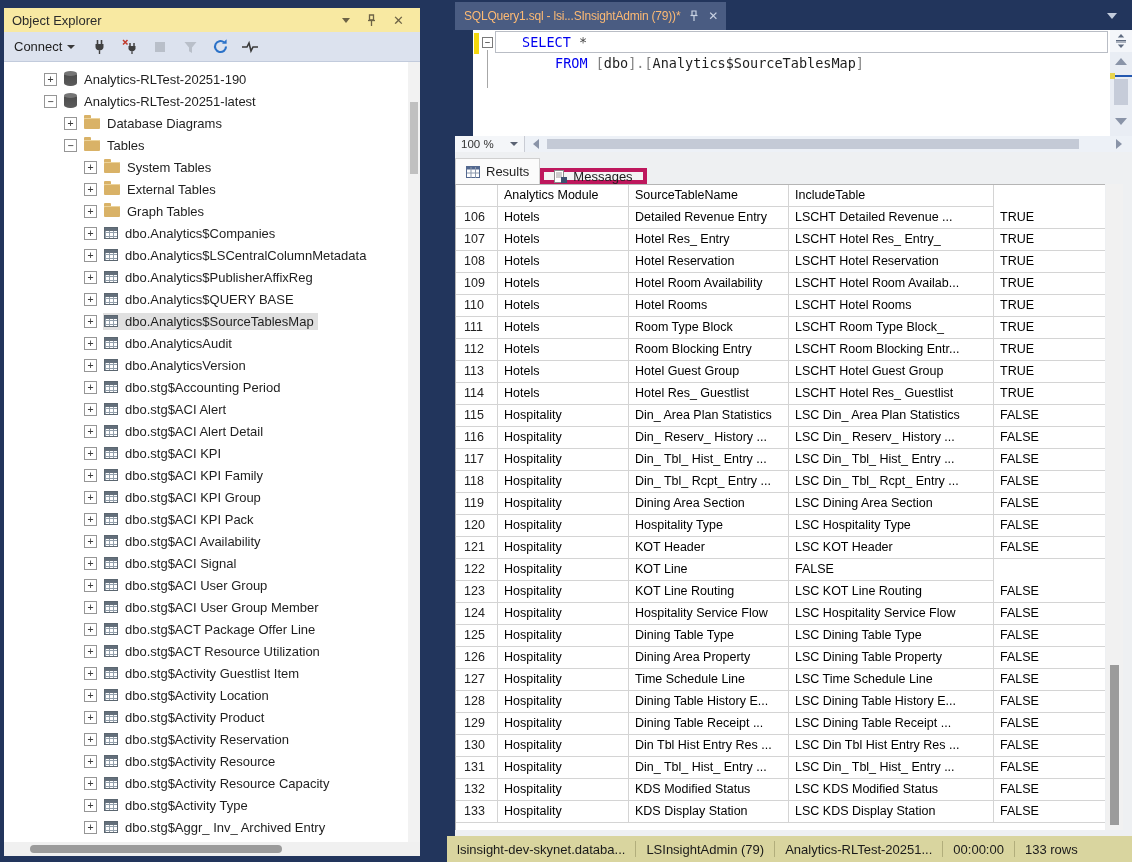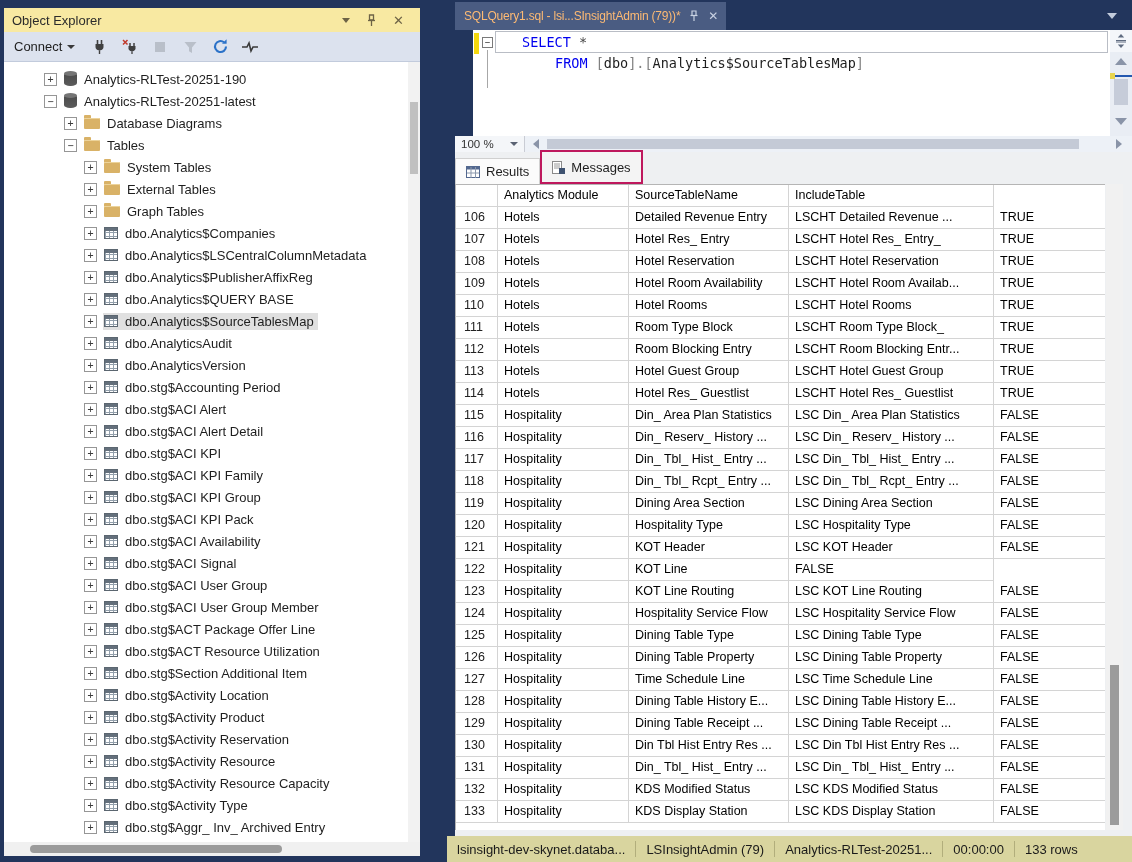--- a/index.html
+++ b/index.html
@@ -85,21 +85,21 @@
   .h-arrow.left { border-right:6px solid #8a94a8; margin:0 6px 0 8px; }
   .h-arrow.right { border-left:6px solid #8a94a8; margin:0 10px 0 6px; }
   .h-track { flex:1 1 auto; height:16px; position:relative; }
   .h-thumb { position:absolute; left:2px; top:3px; width:532px; height:10px; background:#c4cad6; }
 
   
   #results { position:absolute; left:455px; top:152px; width:677px; height:684px; background:#eef0f2; }
   .res-tabs { position:absolute; left:0; top:6px; height:26px; display:flex; align-items:flex-end; }
   .res-tab { display:flex; align-items:center; gap:6px; font-size:13px; color:#1e1e1e; padding:0 10px; height:26px; }
   .res-tab.active { background:#fbfbfb; border:1px solid #d0d0d0; border-bottom:none; }
-  .res-tab.inactive { background:#f4f4f4; border:2px solid #be185d; height:34px;align-items:center; }
+  .res-tab.inactive { background:#f4f4f4; border:4px solid #be185d; height:16px;align-items:center; }
   .grid-wrap { position:absolute; left:0; top:32px; width:650px; height:646px; background:#ffffff; border-top:1px solid #b5b5b5; border-left:1px solid #b5b5b5; overflow:hidden; }
   .grid-row { display:grid; grid-template-columns:42px 131px 160px 205px 112px; }
   .grid-cell { height:22px; border-right:1px solid #d4d4d4; border-bottom:1px solid #d4d4d4; font-size:12.5px; color:#000; padding:2px 6px; line-height:17px; white-space:nowrap; overflow:hidden; background:#fff; }
   .grid-cell.rownum { color:#222; padding-left:8px; }
   .grid-header .grid-cell { color:#000; }
   .grid-vscroll { position:absolute; left:651px; top:32px; width:17px; height:646px; background:#f1f1f1; }
   .grid-vthumb { position:absolute; left:4px; top:481px; width:9px; height:160px; background:#9b9b9b; }
 
   
   #status-bar { position:absolute; left:447px; top:836px; width:685px; height:26px; background:#d9d59f; display:flex; align-items:center; padding-left:10px; gap:10px; font-size:13px; color:#1a1a1a; }
@@ -355,21 +355,21 @@
         <span class="expand-box">+</span>
         <span class="tree-content">
           <span class="tree-icon icon-table"></span>
           <span class="tree-label">dbo.stg$ACT Resource Utilization</span>
         </span>
       </div>
       <div class="tree-row" style="padding-left: 80px;">
         <span class="expand-box">+</span>
         <span class="tree-content">
           <span class="tree-icon icon-table"></span>
-          <span class="tree-label">dbo.stg$Section Additional Item</span>
+          <span class="tree-label">dbo.stg$Activity Guestlist Item</span>
         </span>
       </div>
       <div class="tree-row" style="padding-left: 80px;">
         <span class="expand-box">+</span>
         <span class="tree-content">
           <span class="tree-icon icon-table"></span>
           <span class="tree-label">dbo.stg$Activity Location</span>
         </span>
       </div>
       <div class="tree-row" style="padding-left: 80px;">
@@ -637,21 +637,21 @@
         <div class="grid-row">
           <div class="grid-cell rownum">125</div>
           <div class="grid-cell">Hospitality</div>
           <div class="grid-cell">Dining Table Type</div>
           <div class="grid-cell">LSC Dining Table Type</div>
           <div class="grid-cell">FALSE</div>
         </div>
         <div class="grid-row">
           <div class="grid-cell rownum">126</div>
           <div class="grid-cell">Hospitality</div>
-          <div class="grid-cell">Dining Table Property</div>
+          <div class="grid-cell">Dining Area Property</div>
           <div class="grid-cell">LSC Dining Table Property</div>
           <div class="grid-cell">FALSE</div>
         </div>
         <div class="grid-row">
           <div class="grid-cell rownum">127</div>
           <div class="grid-cell">Hospitality</div>
           <div class="grid-cell">Time Schedule Line</div>
           <div class="grid-cell">LSC Time Schedule Line</div>
           <div class="grid-cell">FALSE</div>
         </div>

